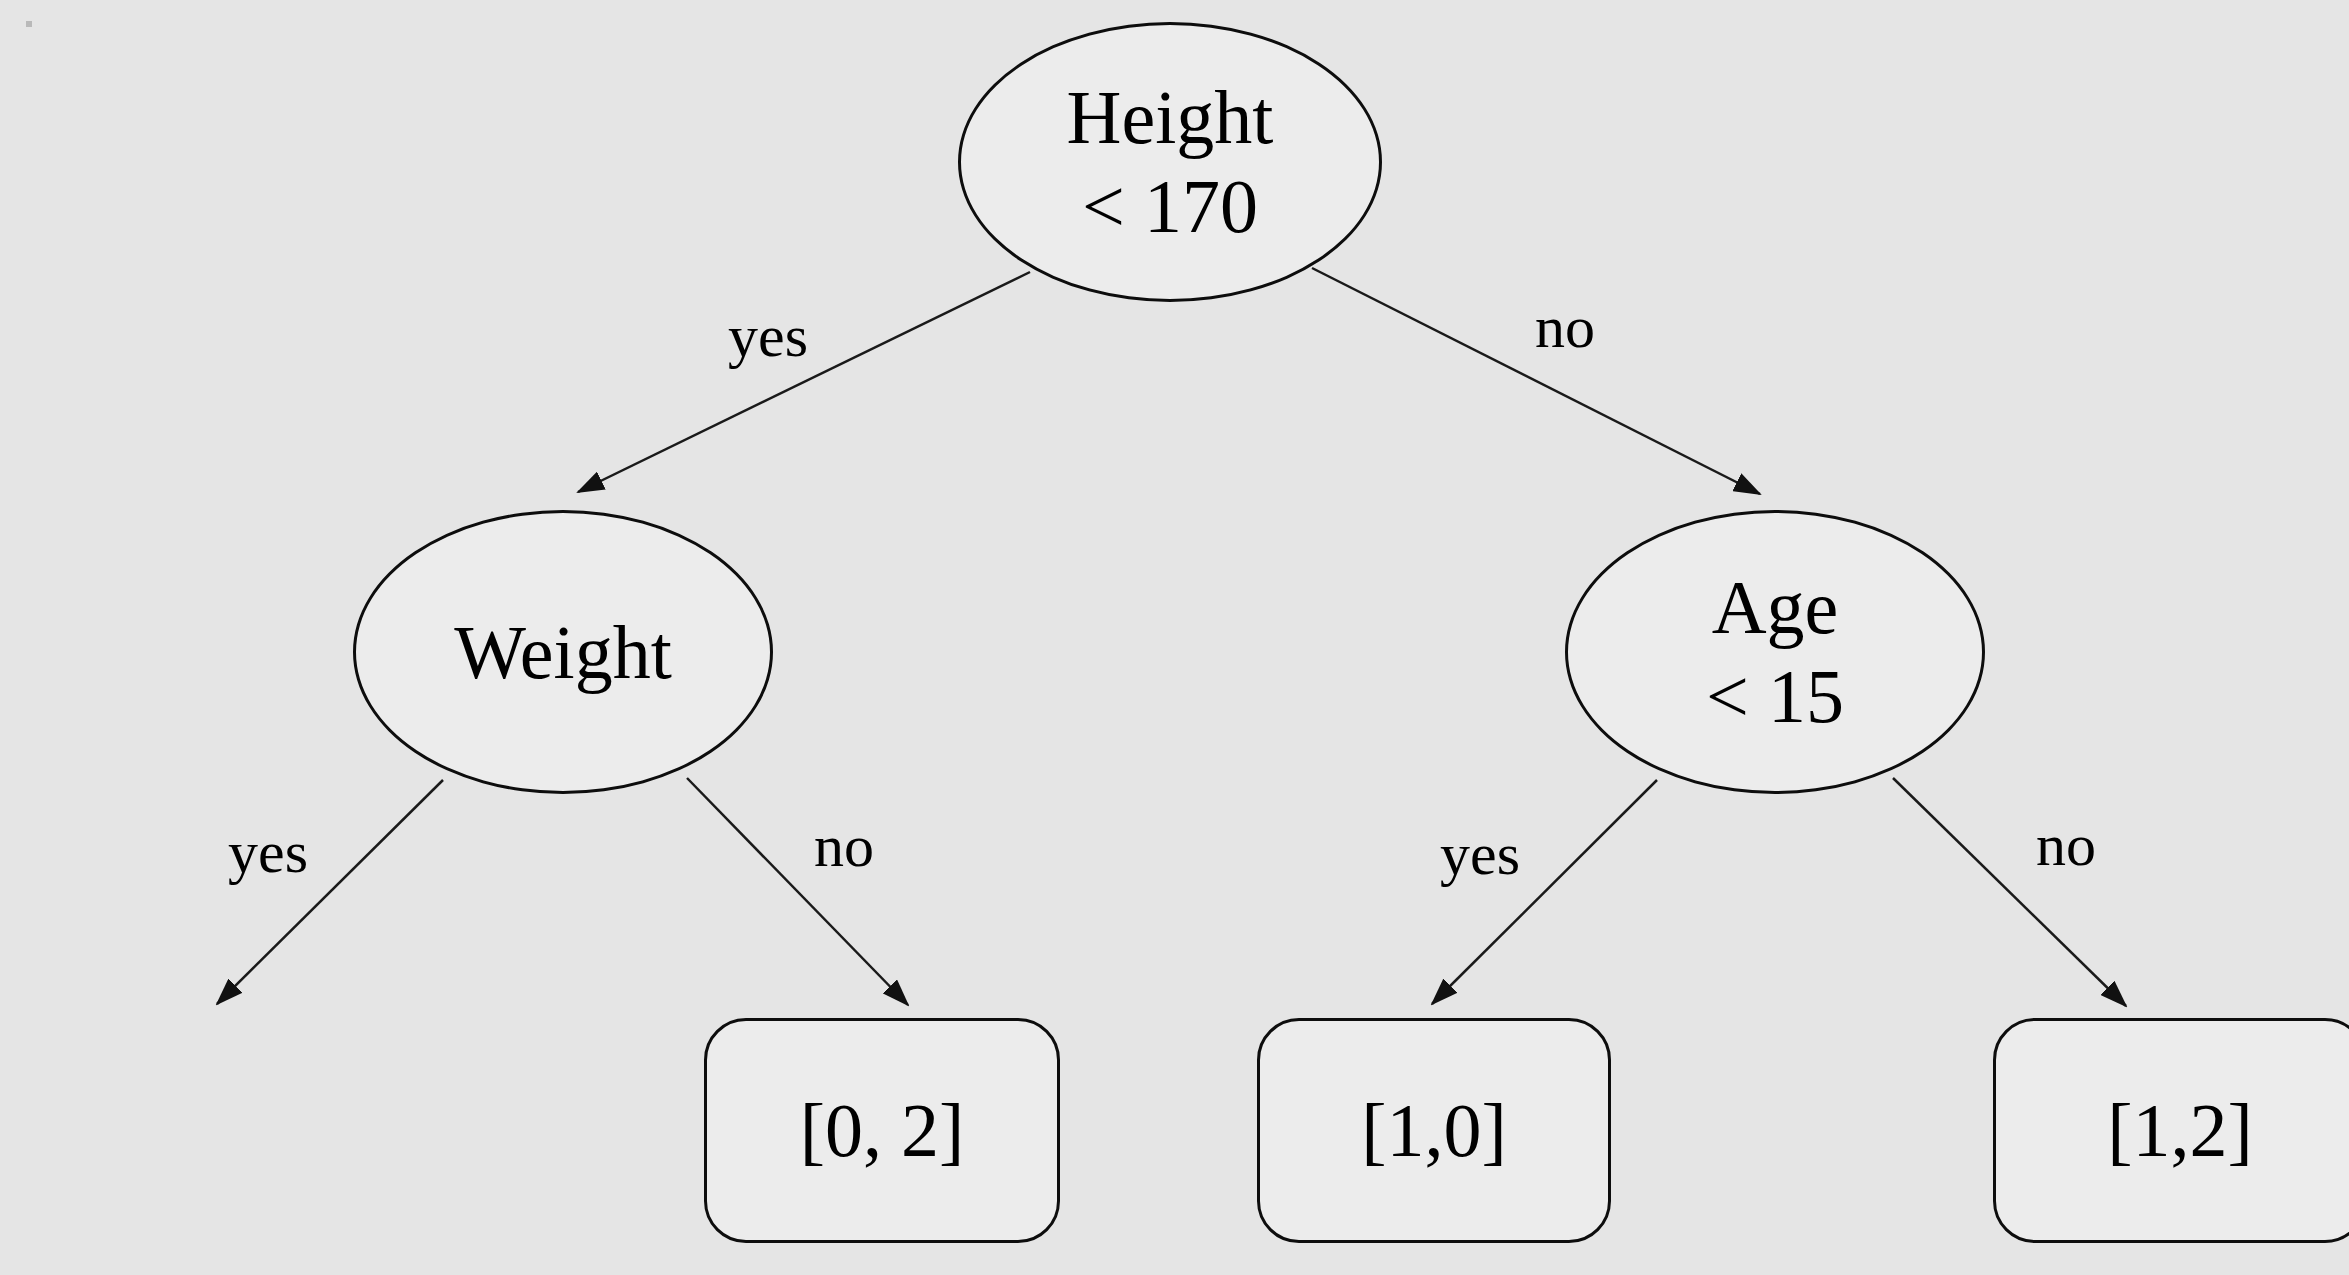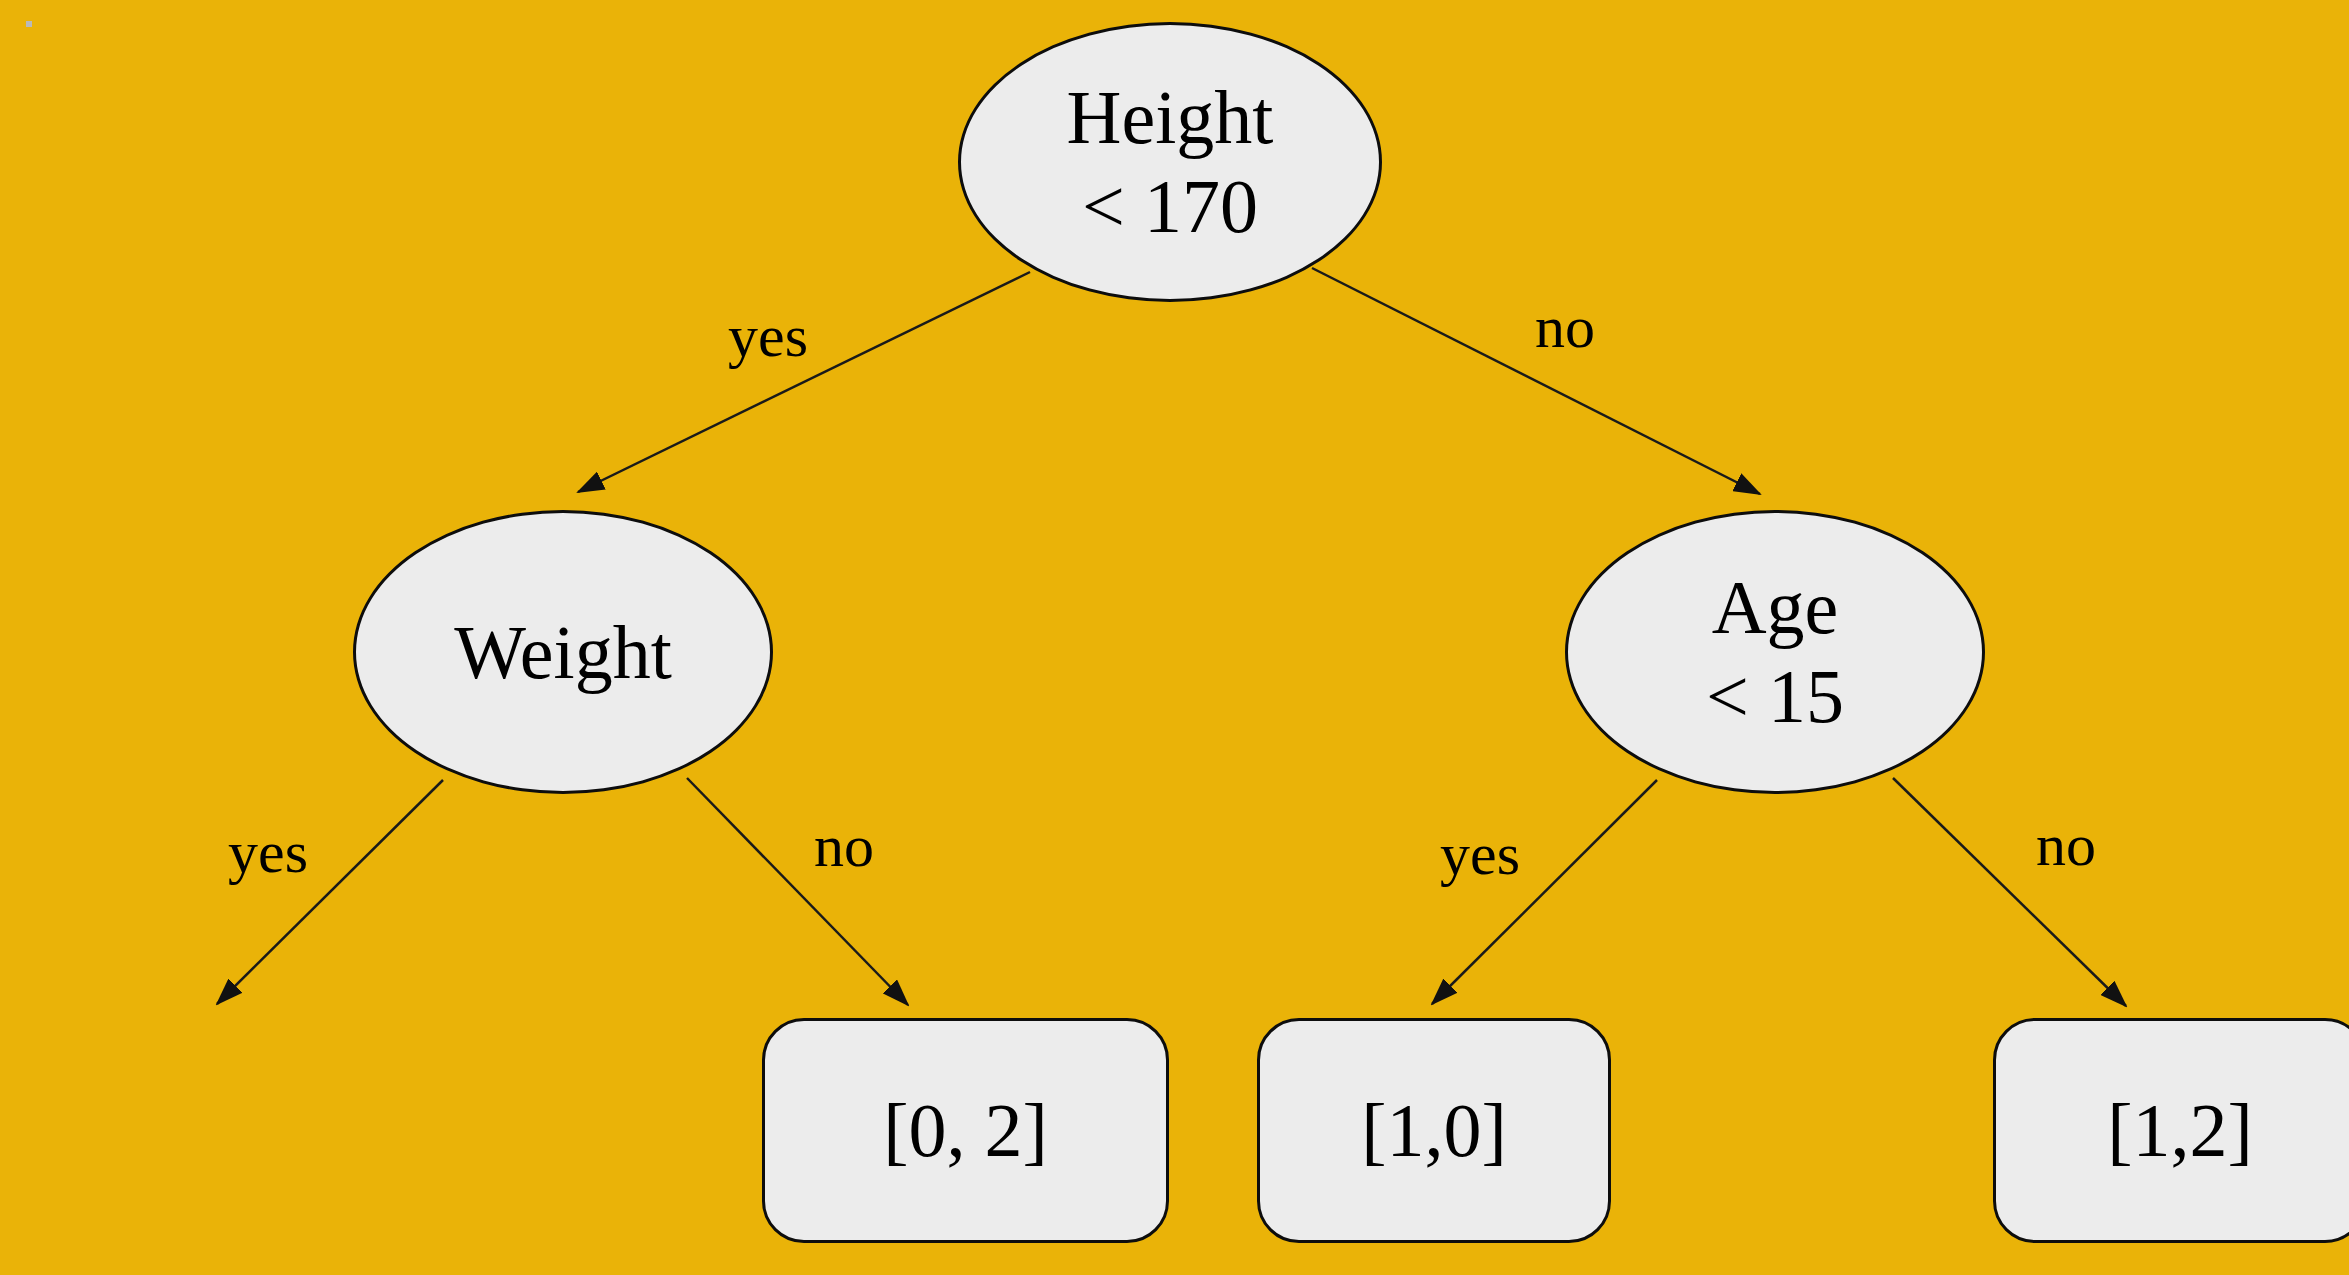--- a/index.html
+++ b/index.html
@@ -4,21 +4,21 @@
 <style>
   html, body {
     margin: 0;
     padding: 0;
     background: #ffffff;
   }
   .canvas {
     position: relative;
     width: 2349px;
     height: 1275px;
-    background: #eab308;
+    background: #e5e5e5;
     font-family: "Liberation Serif", "DejaVu Serif", serif;
     color: #000000;
     overflow: hidden;
   }
   .edges-svg {
     position: absolute;
     left: 0;
     top: 0;
     width: 2349px;
     height: 1275px;
@@ -89,21 +89,21 @@
   <div class="node ellipse" style="left:353px; top:510px; width:420px; height:284px;">
     <span>Weight</span>
   </div>
 
   <div class="node ellipse" style="left:1565px; top:510px; width:420px; height:284px;">
     <span>Age</span>
     <span>&lt; 15</span>
   </div>
 
 
-  <div class="node leaf" style="left:762px; top:1018px; width:407px; height:225px;">
+  <div class="node leaf" style="left:704px; top:1018px; width:356px; height:225px;">
     <span>[0, 2]</span>
   </div>
 
   <div class="node leaf" style="left:1245px; top:1018px; width:354px; height:225px;margin-left:12px;">
     <span>[1,0]</span>
   </div>
 
   <div class="node leaf" style="left:1945px; top:1018px; width:374px; height:225px;margin-left:48px;">
     <span>[1,2]</span>
   </div>

